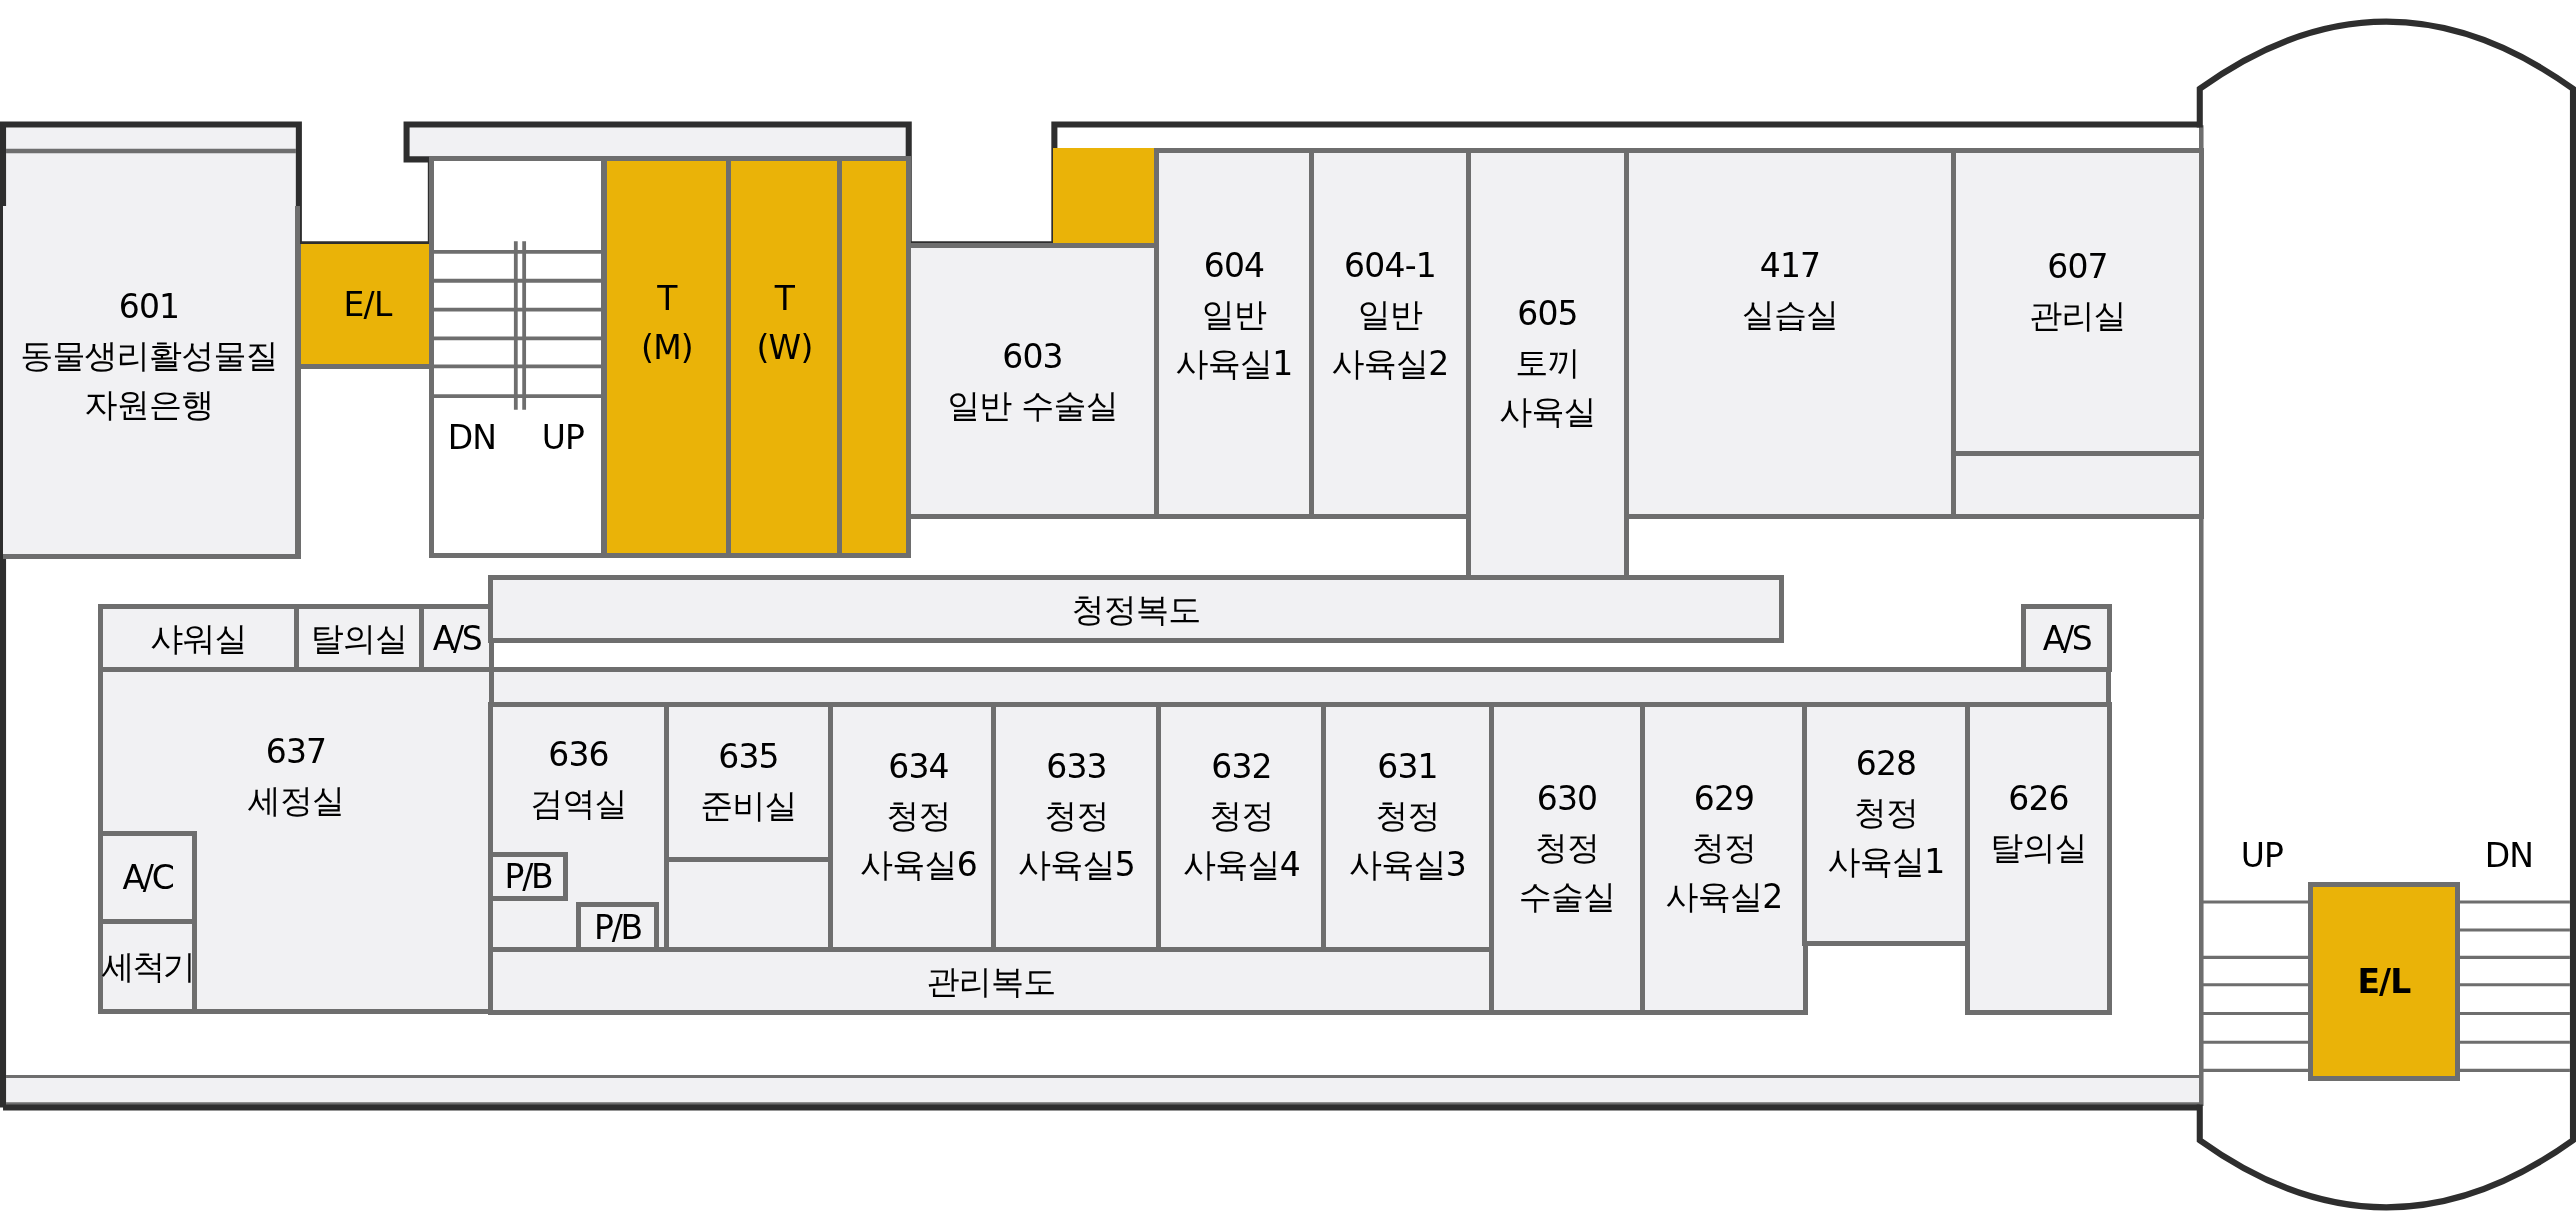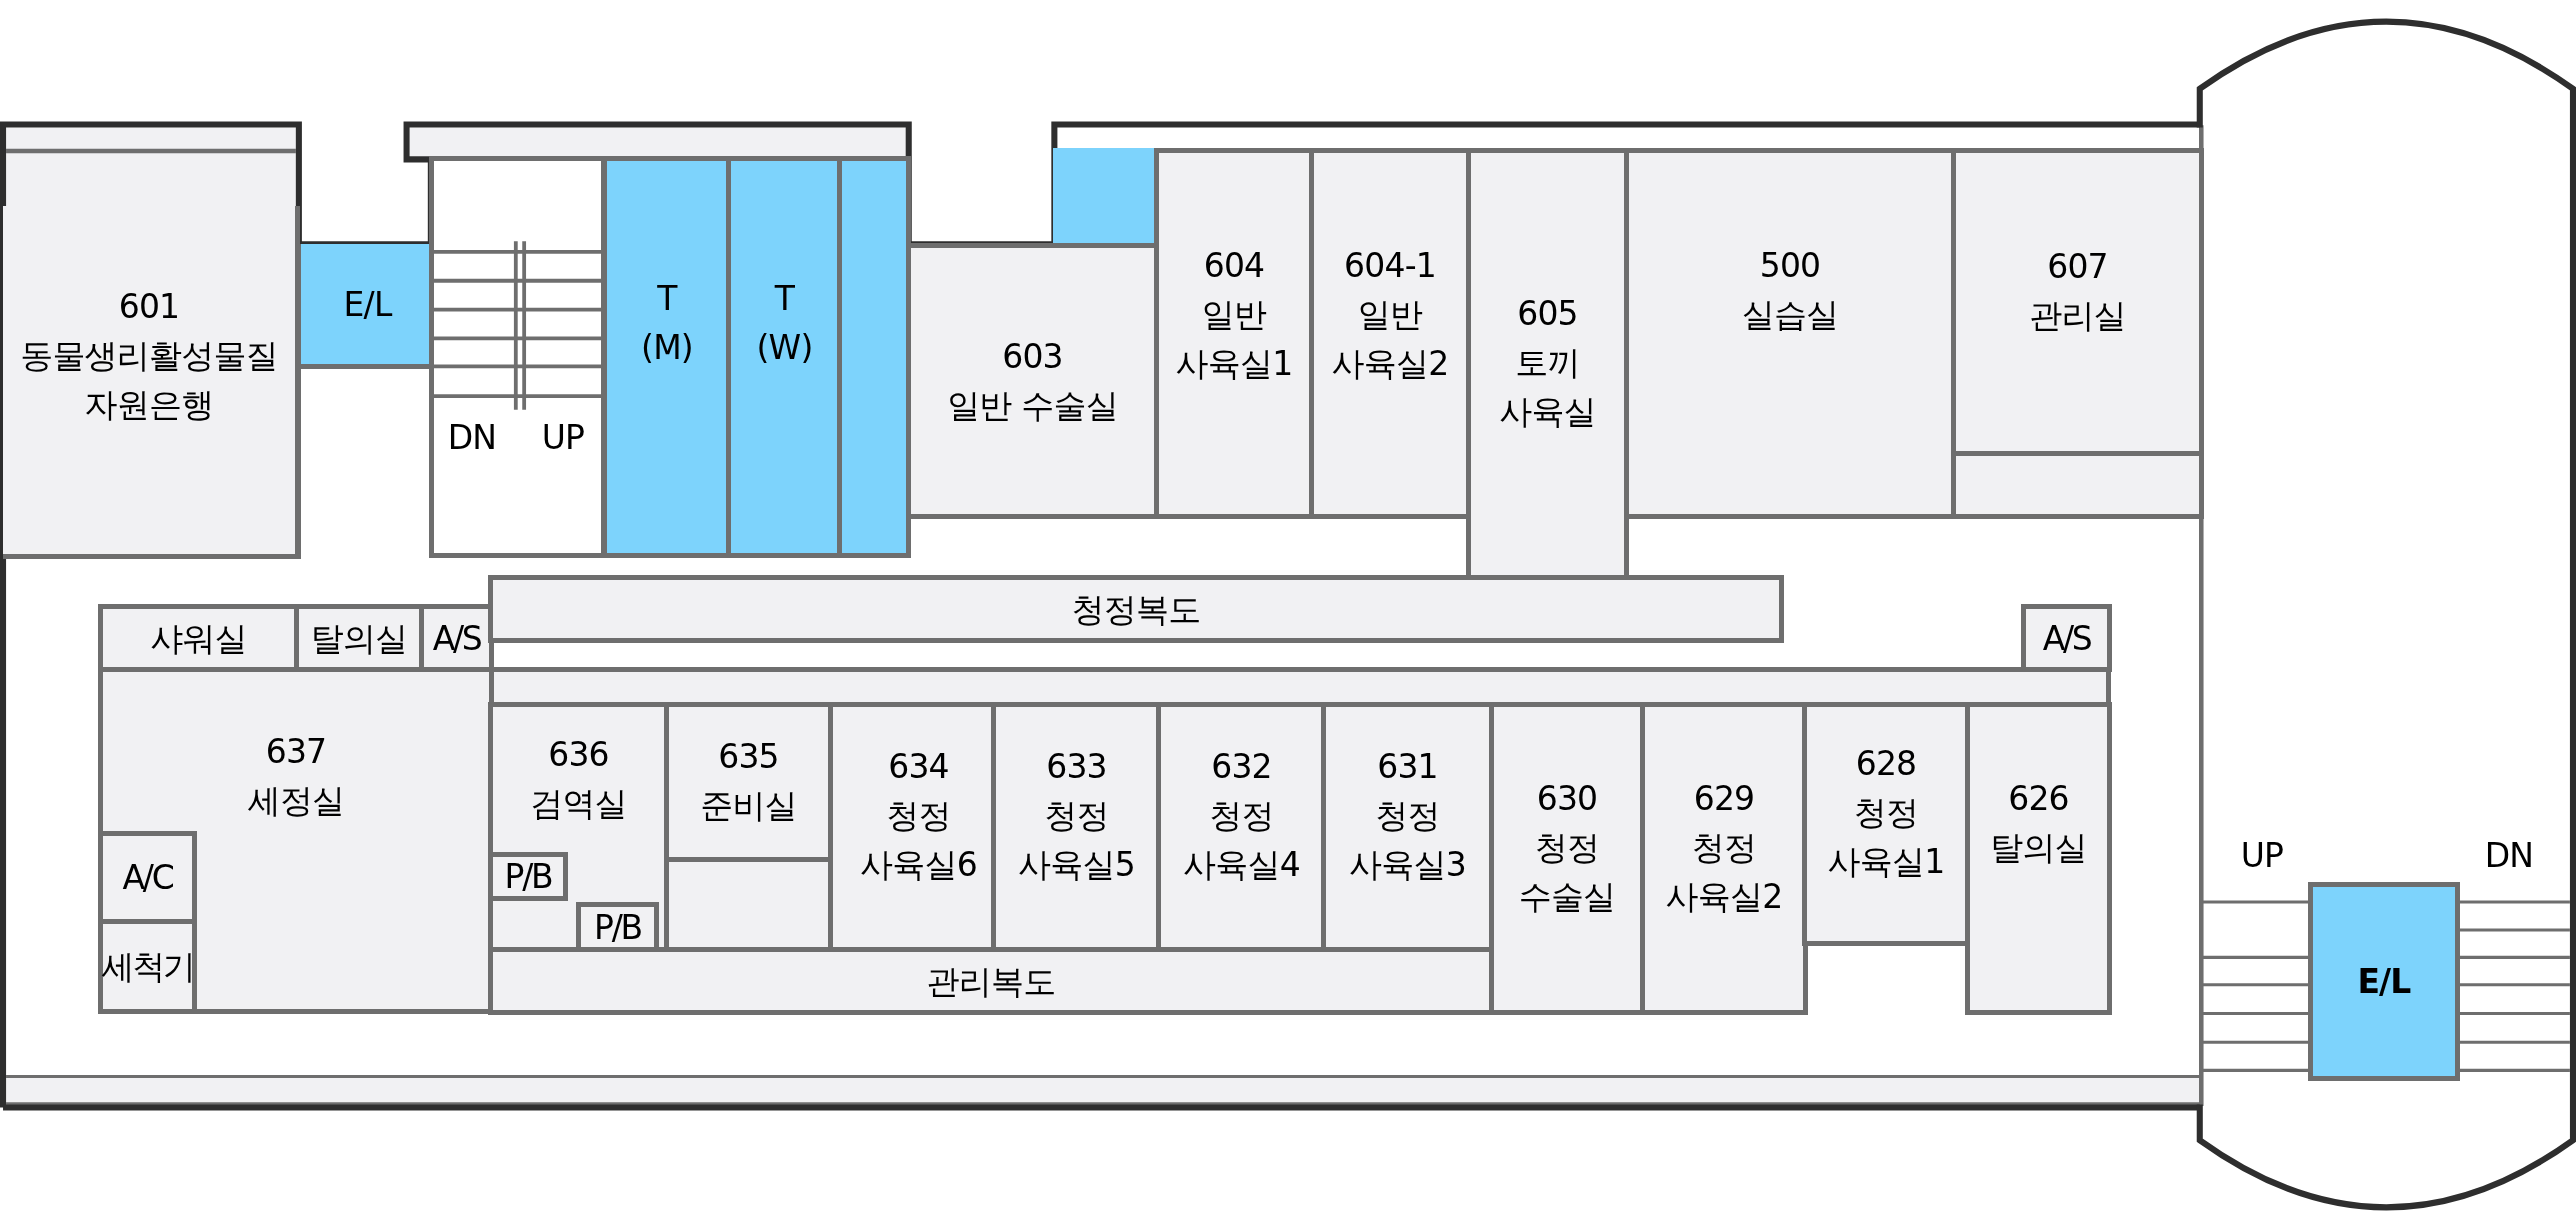--- a/index.html
+++ b/index.html
@@ -2,21 +2,21 @@
 <html style="font-size:12px"><head>
 <meta charset="utf-8">
 <style>
   html, body { margin: 0; padding: 0; background: #ffffff; }
   body { width: 2576px; height: 1229px; position: relative; overflow: hidden;
          font-family: "DejaVu Sans", "Liberation Sans", sans-serif; color: #000; }
   .plan { position: absolute; left: 0; top: 0; width: 2576px; height: 1229px; }
   .room { position: absolute; box-sizing: border-box; background: #f1f1f3;
           border: 5.3px solid #6e6e6e; display: flex; flex-direction: column;
           align-items: center; justify-content: center; text-align: center; }
-  .room.white { background: #7dd3fc; }
+  .room.white { background: #eab308; }
   .lbl { position: absolute; display: flex; flex-direction: column; align-items: center;
          justify-content: center; text-align: center; font-size: 33px; line-height: 49px;
          letter-spacing: -0.8px; white-space: nowrap; }
   .bold { font-weight: bold; }
   .line { position: absolute; background: #6e6e6e; }
   svg { position: absolute; left: 0; top: 0; }
 </style>
 </head>
 <body>
 
@@ -114,21 +114,21 @@
     <span class="lbl" style="position:static;margin-bottom:38px;">사육실2</span>
   </div>
 
   <div class="room" style="left:1466px;top:148px;width:163px;height:467px;">
     <span class="lbl" style="position:static;">605</span>
     <span class="lbl" style="position:static;">토끼</span>
     <span class="lbl" style="position:static;margin-bottom:38px;">사육실</span>
   </div>
 
   <div class="room" style="left:1624px;top:148px;width:332px;height:371px;">
-    <span class="lbl" style="position:static;">500</span>
+    <span class="lbl" style="position:static;">417</span>
     <span class="lbl" style="position:static;margin-bottom:87px;">실습실</span>
   </div>
 
   <div class="room" style="left:1951px;top:148px;width:253px;height:308px;">
     <span class="lbl" style="position:static;">607</span>
     <span class="lbl" style="position:static;margin-bottom:23px;">관리실</span>
   </div>
   <div class="room" style="left:1951px;top:451px;width:253px;height:68px;"></div>
 
   <div class="room" style="left:98px;top:604px;width:201px;height:68px;">

